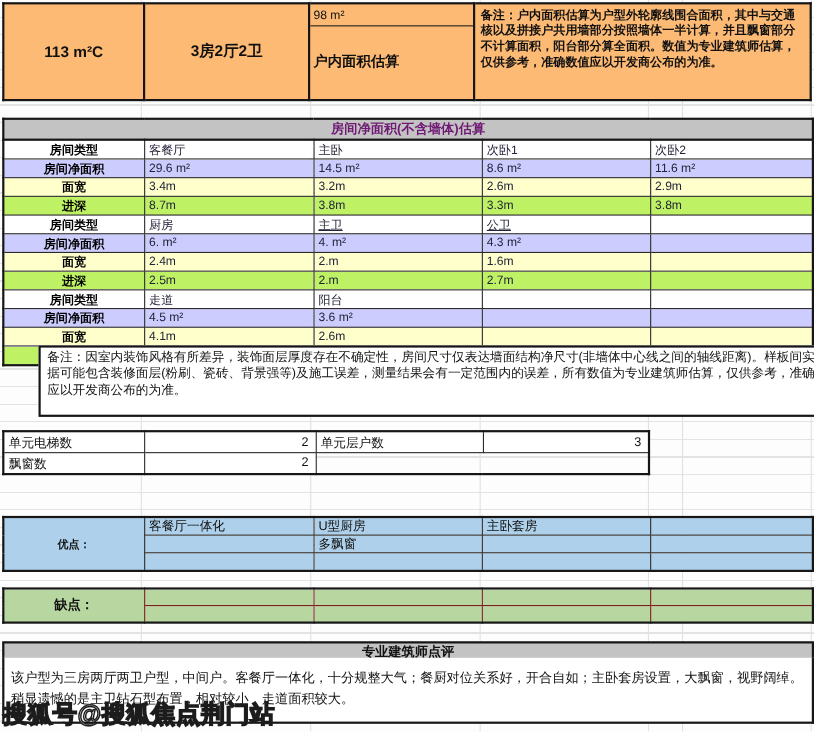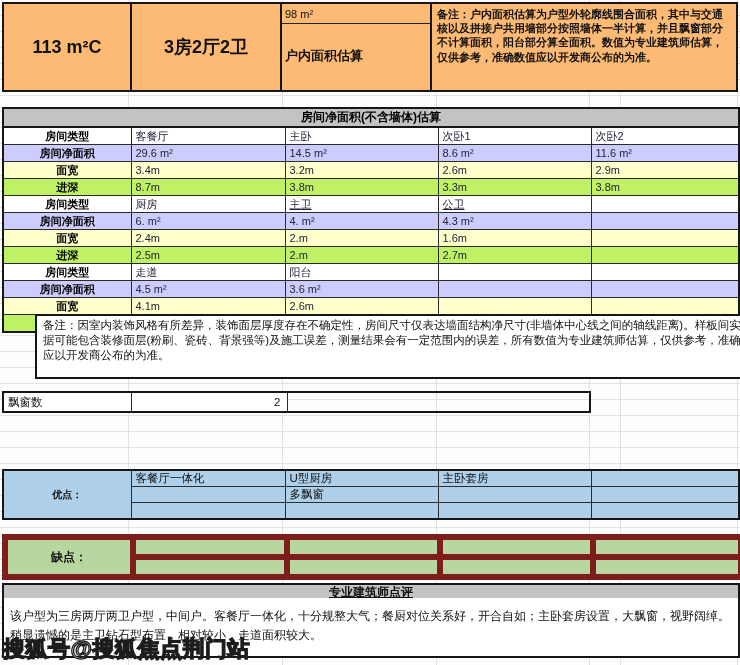--- a/index.html
+++ b/index.html
@@ -20,31 +20,31 @@
       linear-gradient(#e1e1e1,#e1e1e1) 737px 0/1px 100% no-repeat,
       repeating-linear-gradient(to bottom,transparent 0,transparent 15px,#e3e3e3 15px,#e3e3e3 16px);
   }
   .abs{position:absolute;}
   table{border-collapse:collapse;table-layout:fixed;}
   td{overflow:hidden;white-space:nowrap;}
 
   
   .hd{width:736px;}
   .hd td{border:2px solid #161616;background:#fdba74;height:83px;vertical-align:middle;}
-  .hd .hd-a,.hd .hd-b{text-align:center;font-weight:bold;font-size:18px;}
+  .hd .hd-a,.hd .hd-b{text-align:center;font-weight:bold;font-size:14px;}
   .hd .hd-c{padding:0;vertical-align:top;}
   .c-top{height:19px;border-bottom:1px solid #222;font-size:11px;display:flex;align-items:center;padding-left:3px;}
   .c-bot{height:64px;display:flex;align-items:center;font-weight:bold;font-size:13px;padding-left:3px;}
   .hd .hd-d{vertical-align:top;padding:3px 6px 0 5px;font-size:11px;font-weight:bold;
             white-space:normal;line-height:14.2px;}
 
   
   .rt{width:736px;}
   .rt td{border:1px solid #2b2b2b;height:16px;font-size:11px;padding:0 0 0 4px;color:#23233a;background:#fff;}
-  .rt td.title{background:#c3c3c3;text-align:center;font-weight:bold;font-size:12px;color:#000000;
+  .rt td.title{background:#c3c3c3;text-align:center;font-weight:bold;font-size:12px;color:#701a75;
                border:2px solid #161616;height:14px;padding:0;}
   .rt td.lbl{font-weight:bold;text-align:center;padding:0;color:#000;}
   .rt tr.a td{background:#ccccff;}
   .rt tr.w td{background:#ffffcc;}
   .rt tr.d td{background:#bef264;}
   .rt td.u{text-decoration:underline;}
   .rt{border:2px solid #161616;}
 
   
   .notebox{width:722px;border:2px solid #161616;background:#fff;
@@ -57,21 +57,21 @@
   .at td.title{background:#c3c3c3;text-align:center;font-weight:bold;font-size:12px;
                border:2px solid #161616;height:13px;}
   .at td.al{padding-left:4px;text-align:left;}
   .at td.av{padding-right:6px;text-align:right;}
   .at td.nb{border:none;background:transparent;}
 
   
   .pt,.ct{width:736px;border:2px solid #161616;}
   .pt td{border:1px solid #2b2b2b;height:15px;font-size:11.5px;background:#aed0ea;padding:0 0 0 4px;}
   .pt td.plabel{text-align:center;font-weight:bold;padding:0;font-size:10px;}
-  .ct td{border:6px solid #7f1d1d;height:14px;font-size:11.5px;background:#b7d6a0;padding:0 0 0 4px;}
+  .ct td{border:1px solid #7f1d1d;height:14px;font-size:11.5px;background:#b7d6a0;padding:0 0 0 4px;}
   .ct td.clabel{text-align:center;font-weight:bold;padding:0;font-size:12px;}
 
   
   .rvh{width:722px;border:2px solid #161616;background:#c3c3c3;text-align:center;
        font-weight:bold;font-size:12px;height:13px;line-height:13px;padding:1px 6px;}
   .rvb{width:722px;height:49px;border:2px solid #161616;border-top:none;background:#fff;
        font-size:12px;line-height:19px;padding:9px 6px 0 6px;white-space:normal;}
 
   
   .wm{position:absolute;left:3px;top:634px;font-size:22px;font-weight:bold;color:#fff;
@@ -208,20 +208,26 @@
 
 <table class="at abs" style="left:2px;top:391px;">
   <colgroup>
       <col style="width:128px">
       <col style="width:156px">
       <col style="width:152px">
       <col style="width:151px">
     </colgroup>
   <tbody>
   <tr>
+    <td class="al">单元电梯数</td>
+    <td class="av">2</td>
+    <td class="al">单元层户数</td>
+    <td class="av">3</td>
+  </tr>
+  <tr>
     <td class="al">飘窗数</td>
     <td class="av">2</td>
     <td class="nb" colspan="2"></td>
   </tr>
 </tbody>
   </table>
 
 <table class="pt abs" style="left:2px;top:469px;">
   <colgroup>
       <col style="width:128px">
@@ -271,16 +277,16 @@
   </tr>
   <tr>
     <td></td>
     <td></td>
     <td></td>
     <td></td>
   </tr>
 </tbody>
   </table>
 
-<div class="rvh abs" style="left:2px;top:583px;text-decoration:underline;">专业建筑师点评</div>
+<div class="rvh abs" style="left:2px;top:583px;">专业建筑师点评</div>
 <div class="rvb abs" style="left:2px;top:598px;">该户型为三房两厅两卫户型，中间户。客餐厅一体化，十分规整大气；餐厨对位关系好，开合自如；主卧套房设置，大飘窗，视野阔绰。稍显遗憾的是主卫钻石型布置，相对较小，走道面积较大。</div>
 
 <div class="wm">搜狐号@搜狐焦点荆门站</div>
 
 </body></html>

